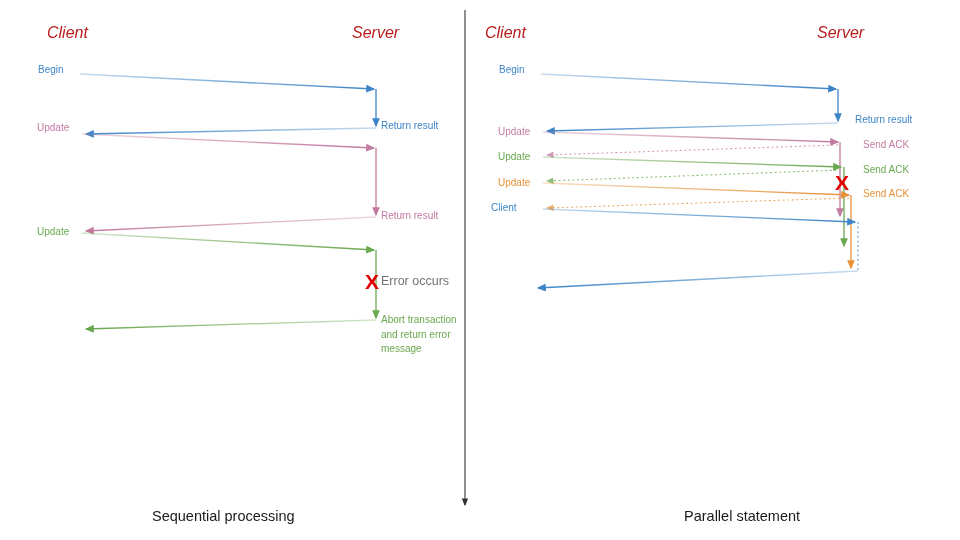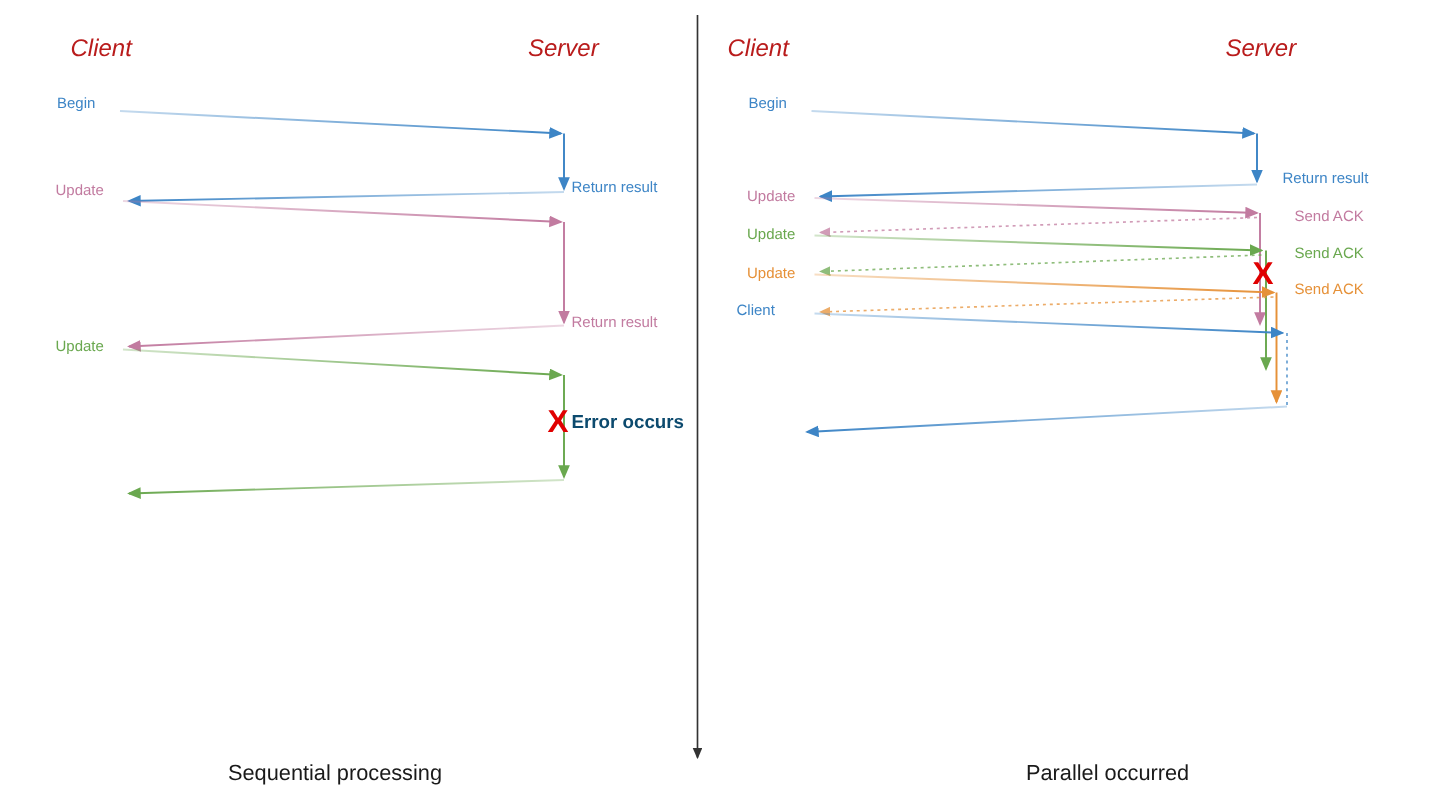--- a/index.html
+++ b/index.html
@@ -3,21 +3,21 @@
 <meta charset="utf-8">
 <style>
   html,body{margin:0;padding:0;background:#ffffff;}
   body{width:960px;height:540px;overflow:hidden;font-family:"Liberation Sans",sans-serif;}
   #stage{position:relative;width:960px;height:540px;background:#fff;}
   svg.layer{position:absolute;left:0;top:0;width:960px;height:540px;}
   .lbl{position:absolute;font-family:"Liberation Sans",sans-serif;font-size:10px;line-height:14.5px;white-space:pre;}
   .actor{font-style:italic;font-size:16px;color:#b91c1c;}
   .caption{font-size:14.5px;color:#1a1a1a;}
   .timelbl{font-size:15px;color:#be185d;margin-top:48px;}
-  .errlbl{font-size:12.5px;color:#0c4a6e;font-weight:bold;}
+  .errlbl{font-size:12.5px;color:#737373;}
   .xmark{position:absolute;font-family:"Liberation Sans",sans-serif;font-weight:bold;font-size:21px;color:#e00000;line-height:21px;}
   .multi{white-space:normal;}
 </style>
 </head>
 <body>
 
 <div id="stage">
 
   <svg class="layer" viewBox="0 0 960 540">
     <defs>
@@ -141,37 +141,38 @@
   <div class="lbl" style="left:38px;top:63px;color:#3d85c6;">Begin</div>
   <div class="lbl" style="left:37px;top:121px;color:#c27ba0;">Update</div>
   <div class="lbl" style="left:37px;top:225px;color:#6aa84f;">Update</div>
 
   <div class="lbl" style="left:381px;top:119px;color:#3d85c6;">Return result</div>
   <div class="lbl" style="left:381px;top:209px;color:#c27ba0;">Return result</div>
 
   <div class="xmark" style="left:365px;top:271px;">X</div>
   <div class="lbl errlbl" style="left:381px;top:274px;">Error occurs</div>
 
+  <div class="lbl multi" style="left:381px;top:313px;width:80px;color:#6aa84f;">Abort transaction and return error message</div>
 
   <div class="lbl caption" style="left:152px;top:509px;">Sequential processing</div>
 
   <div class="lbl actor" style="left:485px;top:26px;">Client</div>
   <div class="lbl actor" style="left:817px;top:26px;">Server</div>
 
   <div class="lbl" style="left:499px;top:63px;color:#3d85c6;">Begin</div>
   <div class="lbl" style="left:498px;top:125px;color:#c27ba0;">Update</div>
   <div class="lbl" style="left:498px;top:150px;color:#6aa84f;">Update</div>
   <div class="lbl" style="left:498px;top:176px;color:#e69138;">Update</div>
   <div class="lbl" style="left:491px;top:201px;color:#3d85c6;">Client</div>
 
   <div class="lbl" style="left:855px;top:113px;color:#3d85c6;">Return result</div>
   <div class="lbl" style="left:863px;top:138px;color:#c27ba0;">Send ACK</div>
   <div class="lbl" style="left:863px;top:163px;color:#6aa84f;">Send ACK</div>
   <div class="lbl" style="left:863px;top:187px;color:#e69138;">Send ACK</div>
 
   <div class="xmark" style="left:835px;top:172px;">X</div>
 
 
-  <div class="lbl caption" style="left:684px;top:509px;">Parallel occurred</div>
+  <div class="lbl caption" style="left:684px;top:509px;">Parallel statement</div>
 
   <div class="lbl timelbl" style="left:449px;top:514px;">Time</div>
 
 </div>
 
 </body></html>

